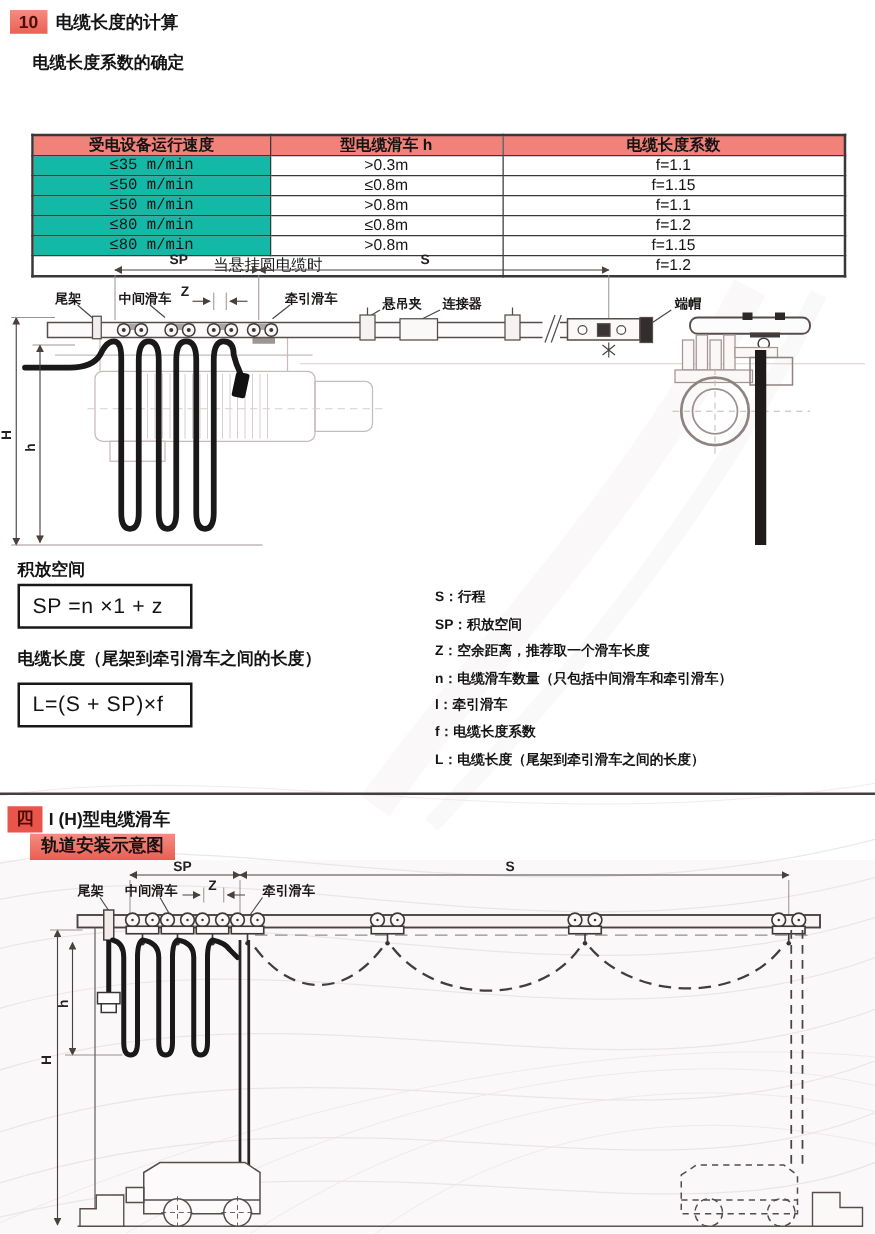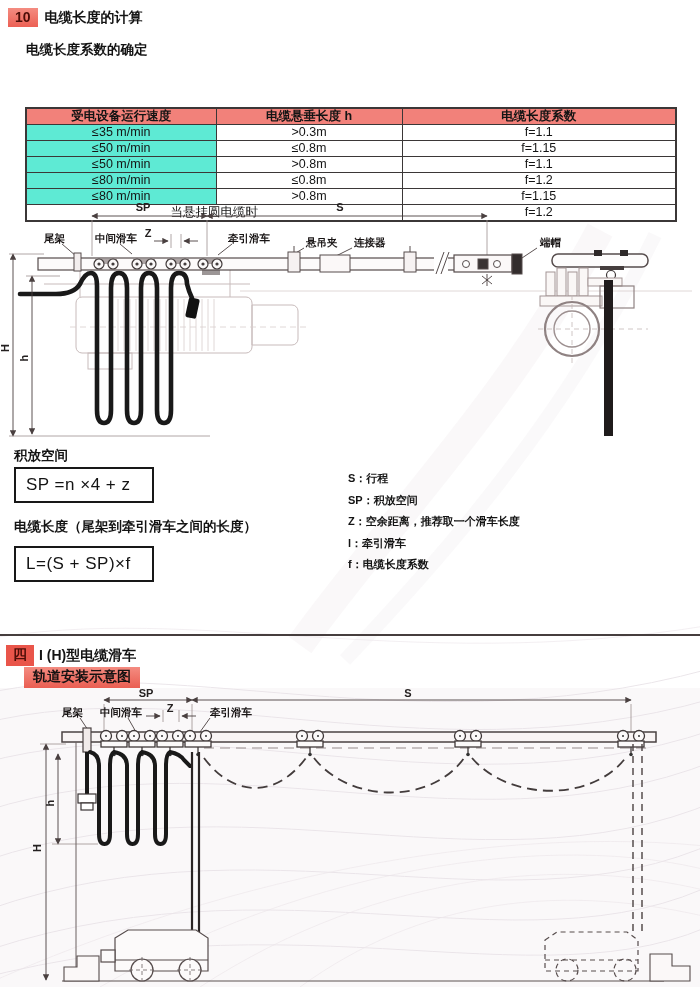--- a/index.html
+++ b/index.html
@@ -13,21 +13,21 @@
   .badge-red{background:linear-gradient(180deg,#f48c81,#ec6054);color:#4d0e08;
              padding:1px 7px 2px 7px;font-weight:bold;display:inline-block;}
   .h2{left:26px;top:41px;font-size:13.5px;font-weight:bold;}
 
   table.spec{left:25px;top:66px;width:650px;border-collapse:collapse;table-layout:fixed;
              position:absolute;z-index:1;background:#fff;margin-top:41px;}
   table.spec td,table.spec th{border:1px solid #3b3737;text-align:center;font-size:12.5px;
              height:16px;padding:0;white-space:nowrap;overflow:hidden;line-height:15px;}
   table.spec{border:2px solid #3b3737;}
   table.spec th{background:#f2817a;font-weight:bold;}
-  td.pink{background:#5eead4;}
+  td.pink{background:#14b8a6;font-family:Liberation Mono, monospace;}
 
   .f-title{font-size:13.5px;font-weight:bold;}
   .f-box{border:2px solid #181818;width:140px;height:36px;display:flex;align-items:center;
          padding-left:10px;font-size:17px;letter-spacing:0.5px;background:rgba(255,255,255,.65);}
   .legend{left:348px;top:468px;font-size:11px;font-weight:bold;line-height:21.6px;white-space:nowrap;}
   .divider{left:0;top:634px;width:700px;border-top:2px solid #463e3e;height:0;}
   .h3{left:6px;top:645px;display:flex;align-items:center;gap:5px;font-size:14px;font-weight:bold;}
   .sub-badge{left:24px;top:667px;background:linear-gradient(180deg,#f48c81,#ea5e52);
              padding:1px 9px 2px 9px;font-size:14px;font-weight:bold;color:#161212;}
 
@@ -75,21 +75,21 @@
 
   <table class="spec">
     <colgroup>
         <col style="width:190px">
         <col style="width:186px">
         <col style="width:274px">
       </colgroup>
     <thead>
       <tr>
         <th>受电设备运行速度</th>
-        <th>电缆悬垂长度 h</th>
+        <th>型电缆滑车 h</th>
         <th>电缆长度系数</th>
       </tr>
     </thead>
     <tbody>
       <tr>
         <td class="pink">≤35 m/min</td>
         <td>&gt;0.3m</td>
         <td>f=1.1</td>
       </tr>
       <tr>
@@ -243,33 +243,35 @@
       <line class="xline" x1="9" y1="240" x2="210" y2="240"></line>
       <text class="dimtxt" x="9" y="152" transform="rotate(-90 9 152)" text-anchor="middle">H</text>
       <line class="thin" x1="32" y1="80" x2="32" y2="238" marker-start="url(#ar1)" marker-end="url(#ar1)"></line>
       <line class="xline" x1="26" y1="80" x2="60" y2="80"></line>
       <text class="dimtxt" x="28" y="162" transform="rotate(-90 28 162)" text-anchor="middle">h</text>
     </g>
   </svg>
 
   <div class="fg f-title" style="left:14px;top:447px">积放空间</div>
   <div class="fg f-box" style="left:14px;top:467px">
-    <span>SP =n ×4 + z</span>
+    <span>SP =n ×1 + z</span>
   </div>
   <div class="fg f-title" style="left:14px;top:518px">电缆长度（尾架到牵引滑车之间的长度）</div>
   <div class="fg f-box" style="left:14px;top:546px">
     <span>L=(S + SP)×f</span>
   </div>
 
   <div class="fg legend">
     <div>S：行程</div>
     <div>SP：积放空间</div>
     <div>Z：空余距离，推荐取一个滑车长度</div>
+    <div>n：电缆滑车数量（只包括中间滑车和牵引滑车）</div>
     <div>l：牵引滑车</div>
     <div>f：电缆长度系数</div>
+    <div>L：电缆长度（尾架到牵引滑车之间的长度）</div>
   </div>
 
   <div class="fg divider"></div>
 
   <div class="fg h3">
     <span class="badge-red" style="background:#e9554a">四</span>
     <span>I (H)型电缆滑车</span>
   </div>
   <div class="fg sub-badge">轨道安装示意图</div>
 

